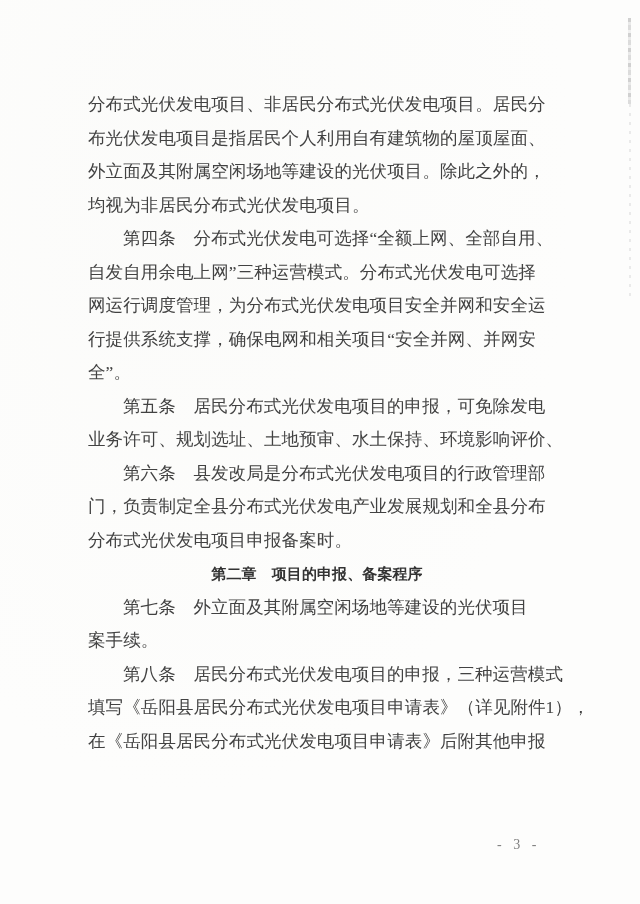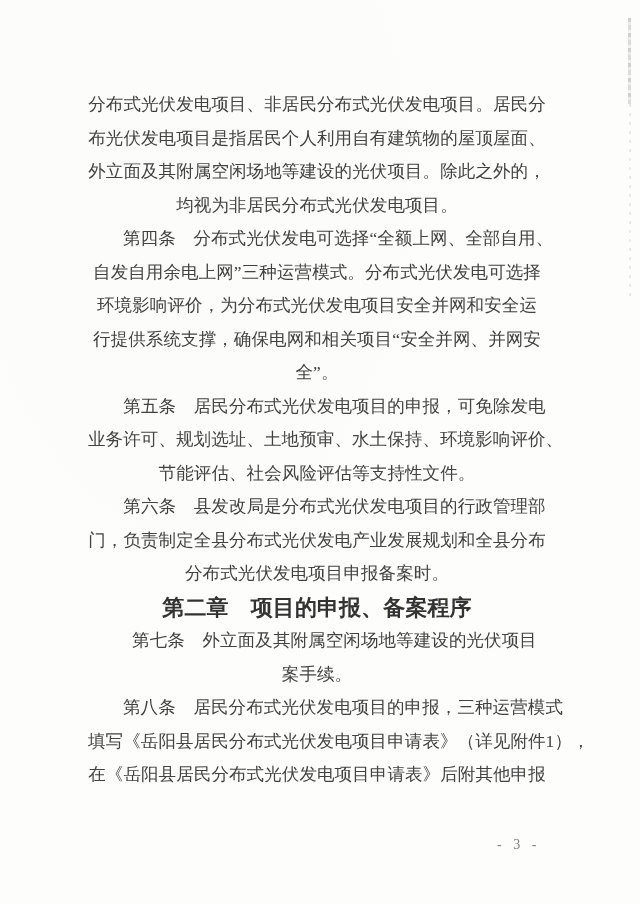--- a/index.html
+++ b/index.html
@@ -28,32 +28,31 @@
     width: 458px;
   }
   .line {
     margin: 0;
     font-size: 17.5px;
     line-height: 33.5px;
     color: #424242;
     letter-spacing: 0.1px;
     white-space: nowrap;
     text-rendering: optimizeLegibility;
-    text-align: center;
   }
   .line.indent {
     text-indent: 35px;
   }
   .line.heading {
     font-family: "Liberation Sans", "DejaVu Sans", sans-serif;
     font-weight: bold;
     color: #333333;
     text-align: center;
     text-indent: 0;
-    font-size: 22px;
+    font-size: 15px;
   }
   .page-number {
     position: absolute;
     left: 497px;
     top: 836px;
     font-size: 14px;
     line-height: 18px;
     color: #808080;
     letter-spacing: 4px;
     font-family: "Liberation Serif", "DejaVu Serif", serif;
@@ -97,26 +96,25 @@
   <div class="scan-artifact-strong"></div>
   <div class="scan-artifact-faint"></div>
 
   <main class="text-block">
     <p class="line">分布式光伏发电项目、非居民分布式光伏发电项目。居民分</p>
     <p class="line">布光伏发电项目是指居民个人利用自有建筑物的屋顶屋面、</p>
     <p class="line">外立面及其附属空闲场地等建设的光伏项目。除此之外的，</p>
     <p class="line">均视为非居民分布式光伏发电项目。</p>
     <p class="line indent">第四条　分布式光伏发电可选择“全额上网、全部自用、</p>
     <p class="line">自发自用余电上网”三种运营模式。分布式光伏发电可选择</p>
-    <p class="line">环境影响评价，为分布式光伏发电项目安全并网和安全运</p>
+    <p class="line">网运行调度管理，为分布式光伏发电项目安全并网和安全运</p>
     <p class="line">行提供系统支撑，确保电网和相关项目“安全并网、并网安</p>
     <p class="line">全”。</p>
     <p class="line indent">第五条　居民分布式光伏发电项目的申报，可免除发电</p>
     <p class="line">业务许可、规划选址、土地预审、水土保持、环境影响评价、</p>
-    <p class="line">节能评估、社会风险评估等支持性文件。</p>
     <p class="line indent">第六条　县发改局是分布式光伏发电项目的行政管理部</p>
     <p class="line">门，负责制定全县分布式光伏发电产业发展规划和全县分布</p>
     <p class="line">分布式光伏发电项目申报备案时。</p>
     <p class="line heading">第二章　项目的申报、备案程序</p>
     <p class="line indent">第七条　外立面及其附属空闲场地等建设的光伏项目</p>
     <p class="line">案手续。</p>
     <p class="line indent">第八条　居民分布式光伏发电项目的申报，三种运营模式</p>
     <p class="line">填写《岳阳县居民分布式光伏发电项目申请表》（详见附件1），</p>
     <p class="line">在《岳阳县居民分布式光伏发电项目申请表》后附其他申报</p>
   </main>

